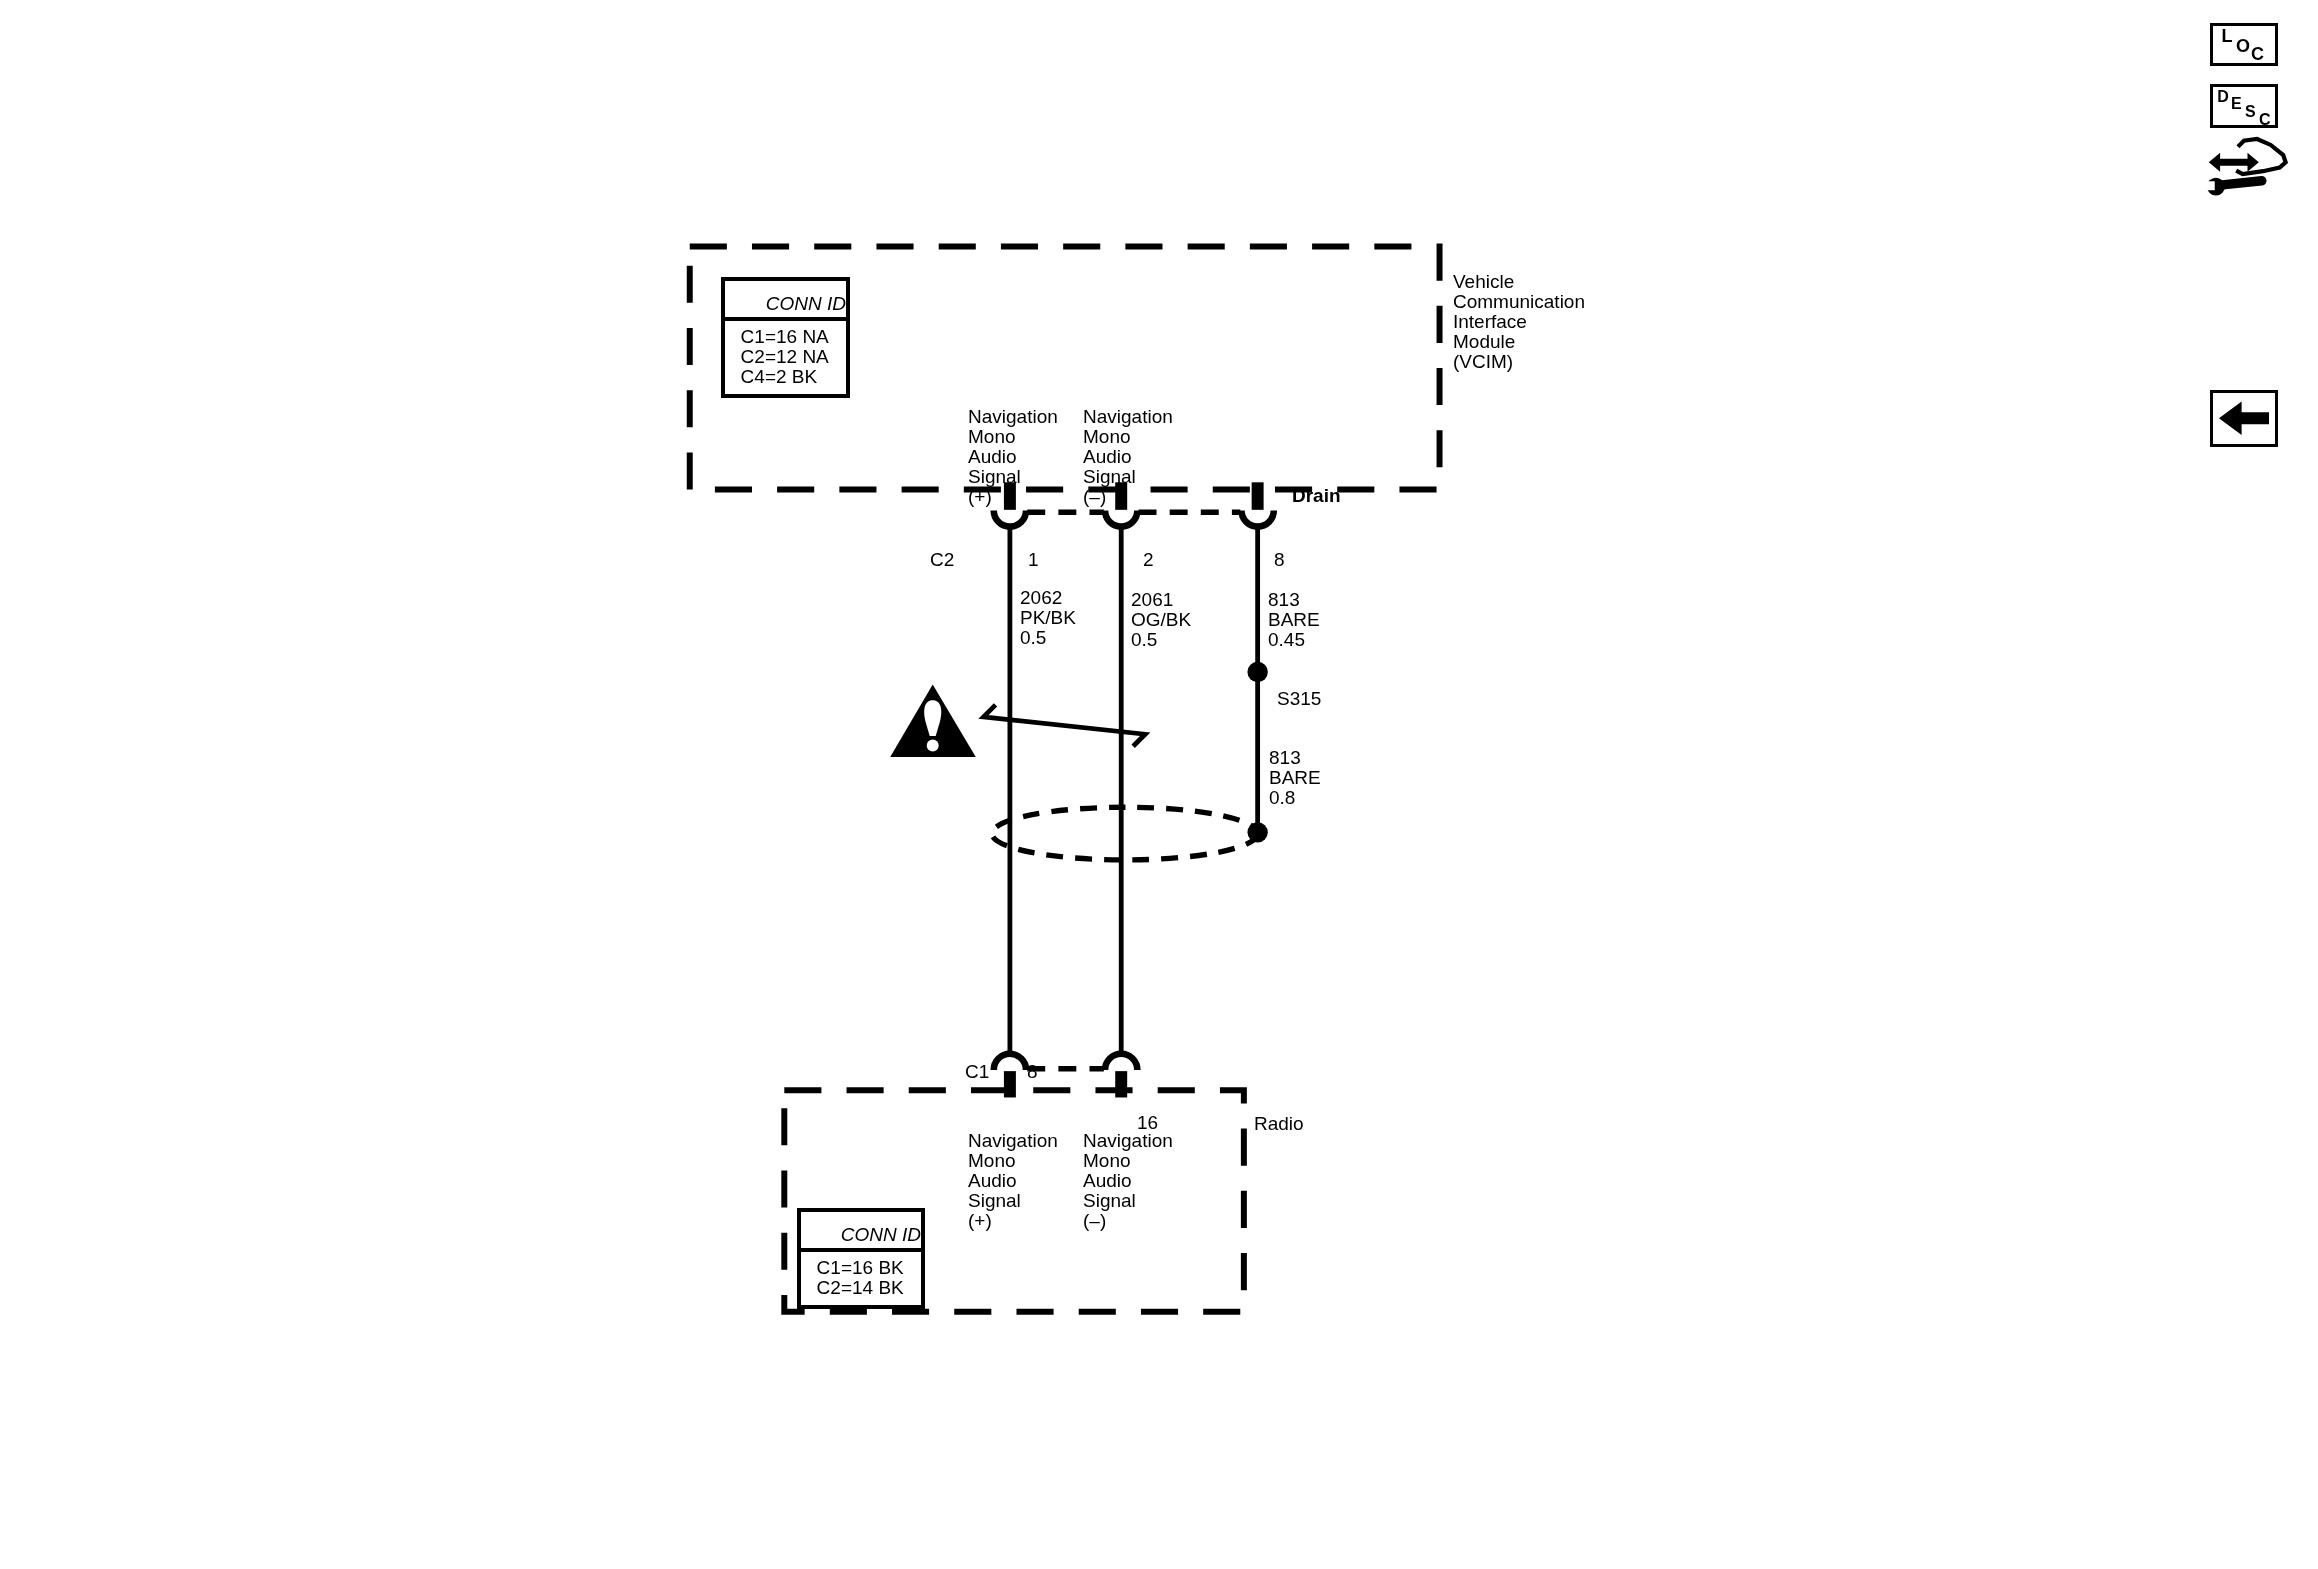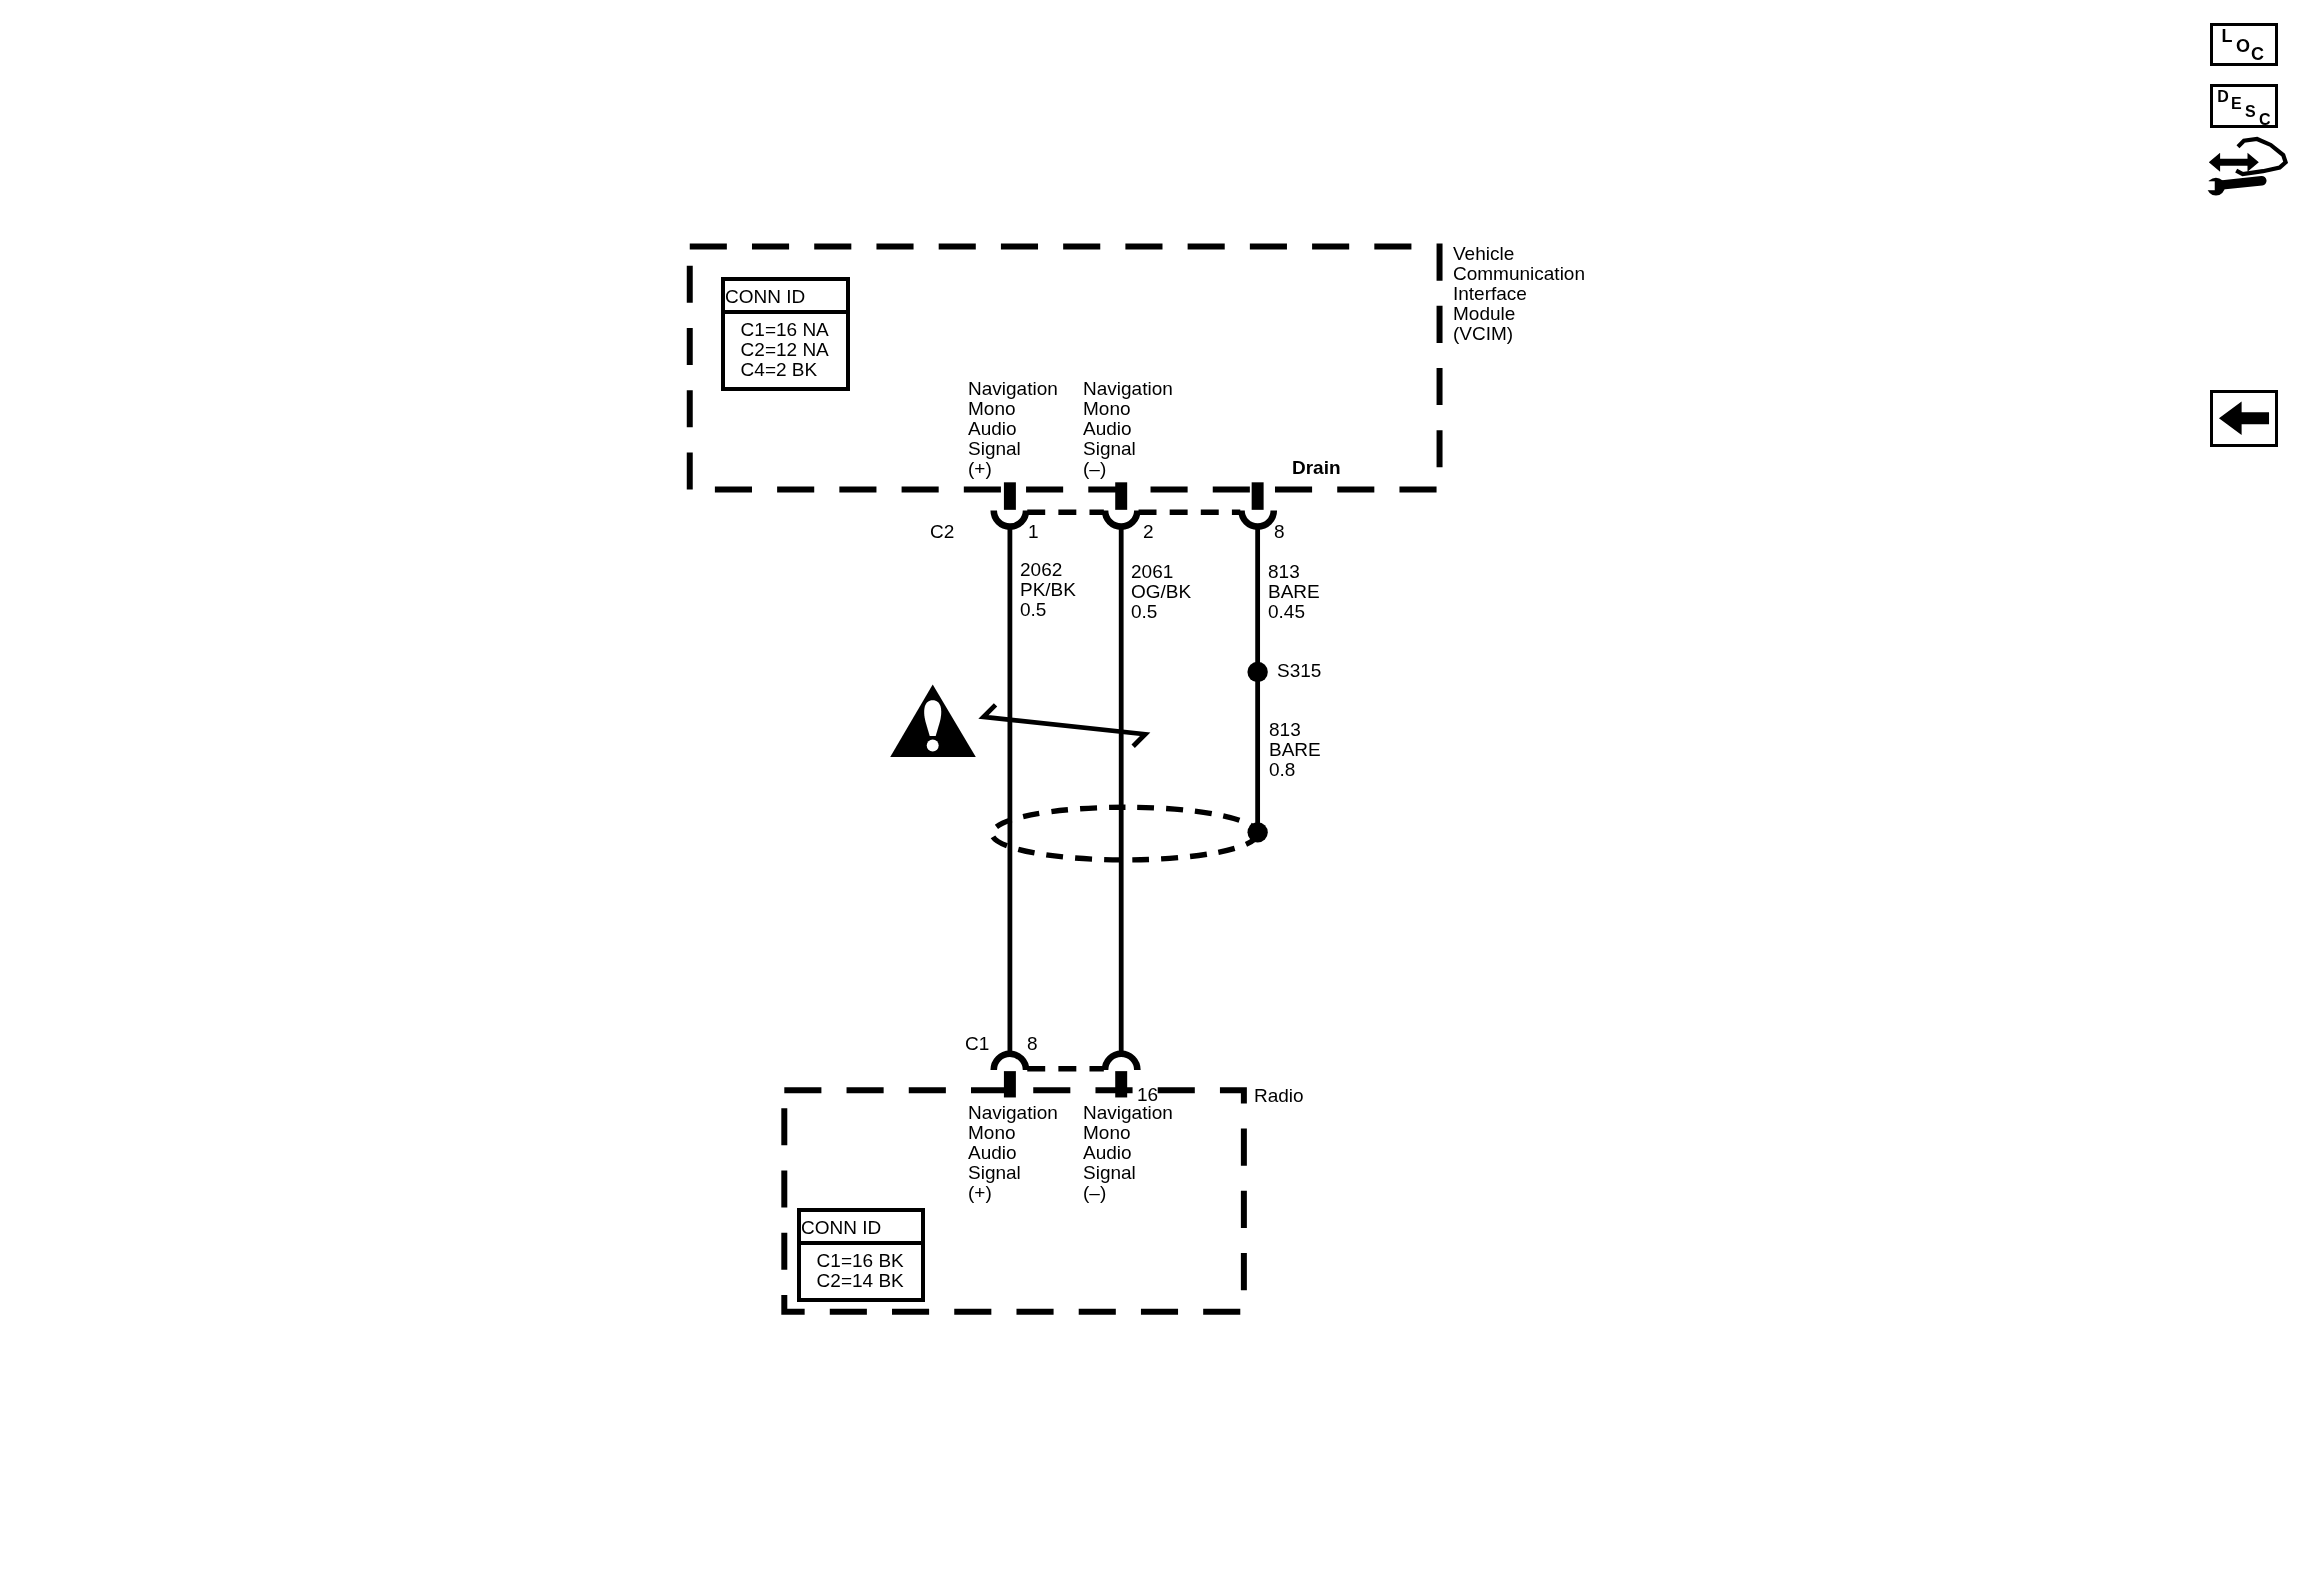--- a/index.html
+++ b/index.html
@@ -8,32 +8,33 @@
     width:2319px;height:1569px;
     background:#ffffff;
     font-family:"Liberation Sans",sans-serif;
     color:#000;
     overflow:hidden;
   }
   .art{position:absolute;left:0;top:0;width:2319px;height:1569px;}
   .t{
     position:absolute;
     font-size:19px;line-height:20px;
-    white-space:nowrap;color:#000;
+    white-space:nowrap;color:#000;margin-top:28px;
   }
   .connid{
     position:absolute;
     border:4.2px solid #000;
     background:#fff;
     font-size:19px;line-height:20px;
   }
   .connid .hdr{
     border-bottom:4.2px solid #000;
-    text-align:left;
-    padding:6px 0 3px 0;
+    text-align:right;
+    padding:13px 0 3px 0;
+    font-style:italic;
   }
   .connid .rows{padding:6px 3.6px 7.2px 15.6px;}
   .sbtn{
     position:absolute;
     border:3px solid #000;
     background:#fff;
     box-sizing:border-box;
   }
   .sbtn span{position:absolute;font-weight:bold;font-size:18px;line-height:18px;}
   .icnwrap{position:absolute;}

